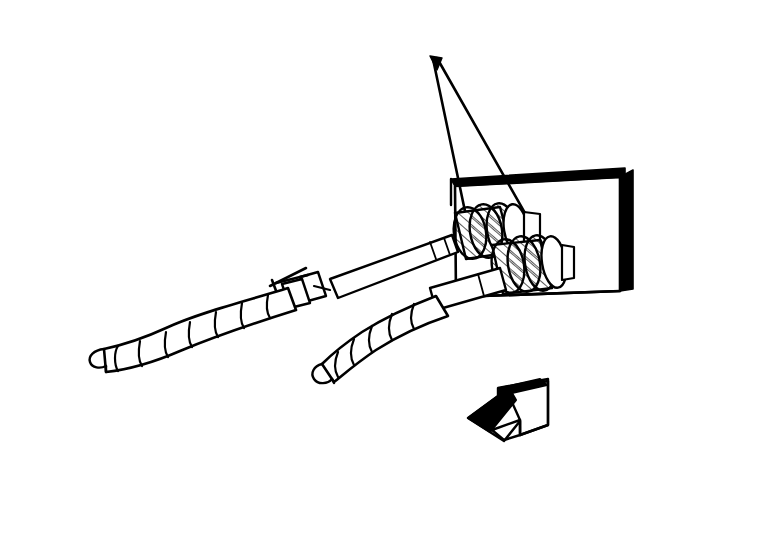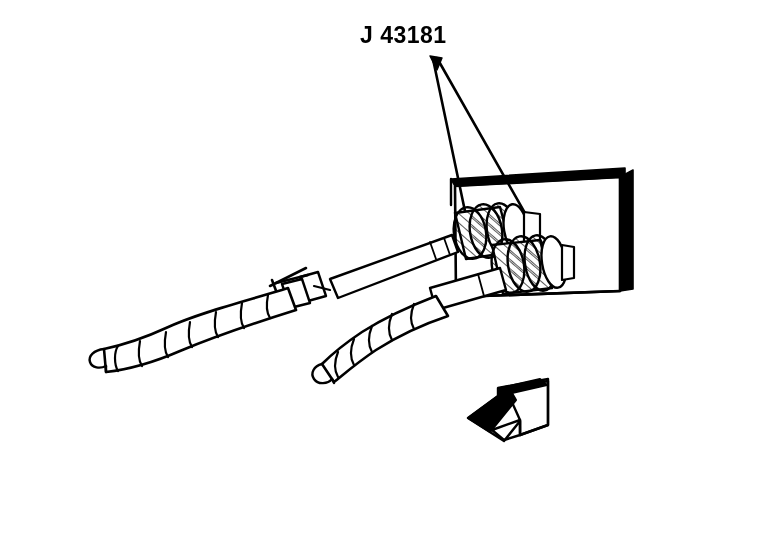--- a/index.html
+++ b/index.html
@@ -162,15 +162,14 @@
         <path d="M500 388 L540 379 L547 385 L512 393 L516 400 L490 432 L468 418 L498 396 Z" fill="#000" stroke="#000" stroke-width="2"></path>
 
         <path d="M492 430 L520 420 L520 435 L504 440 Z" fill="#fff" stroke="#000" stroke-width="2.4"></path>
 
         <path d="M468 418 L498 396 L498 388 L548 379 L548 425 L520 435 L520 421 L504 441 Z" fill="none" stroke="#000" stroke-width="2.4"></path>
       </g>
 
     </g>
   </svg>
 
-  <div class="tool-label">J 43181</div>
 
 </div>
 
 </body></html>

